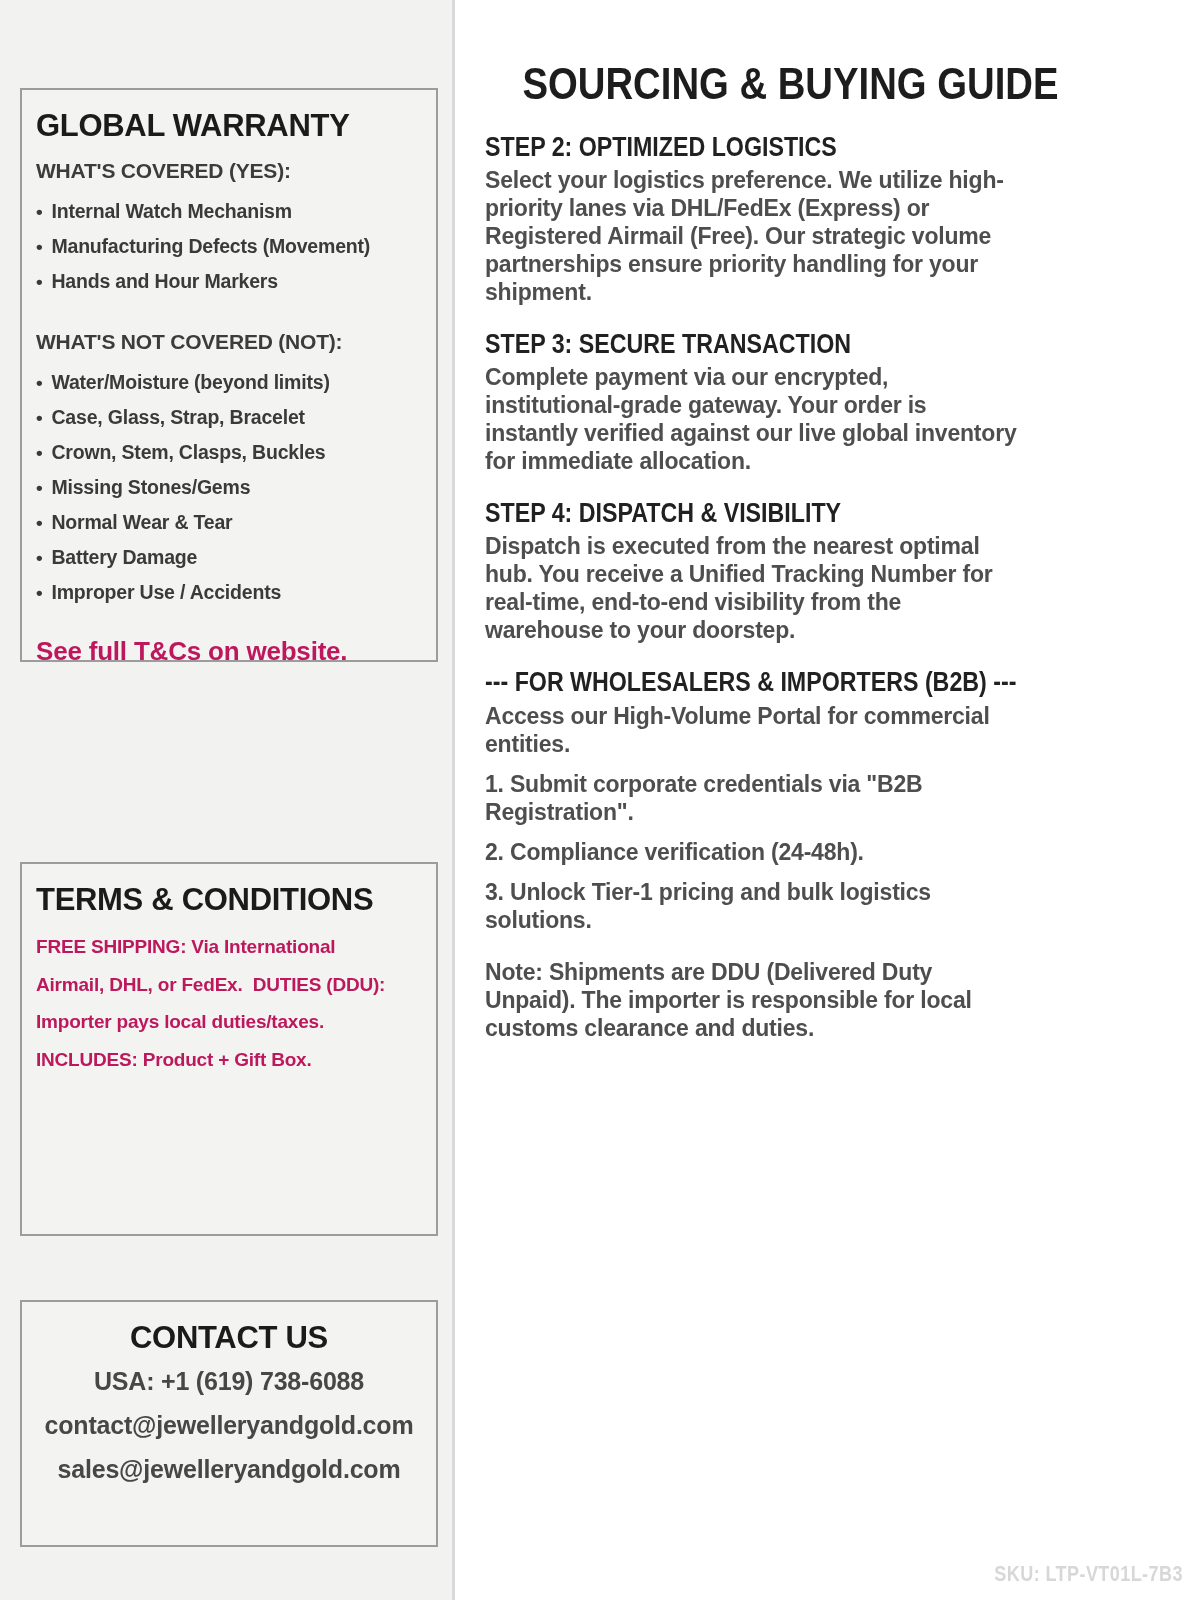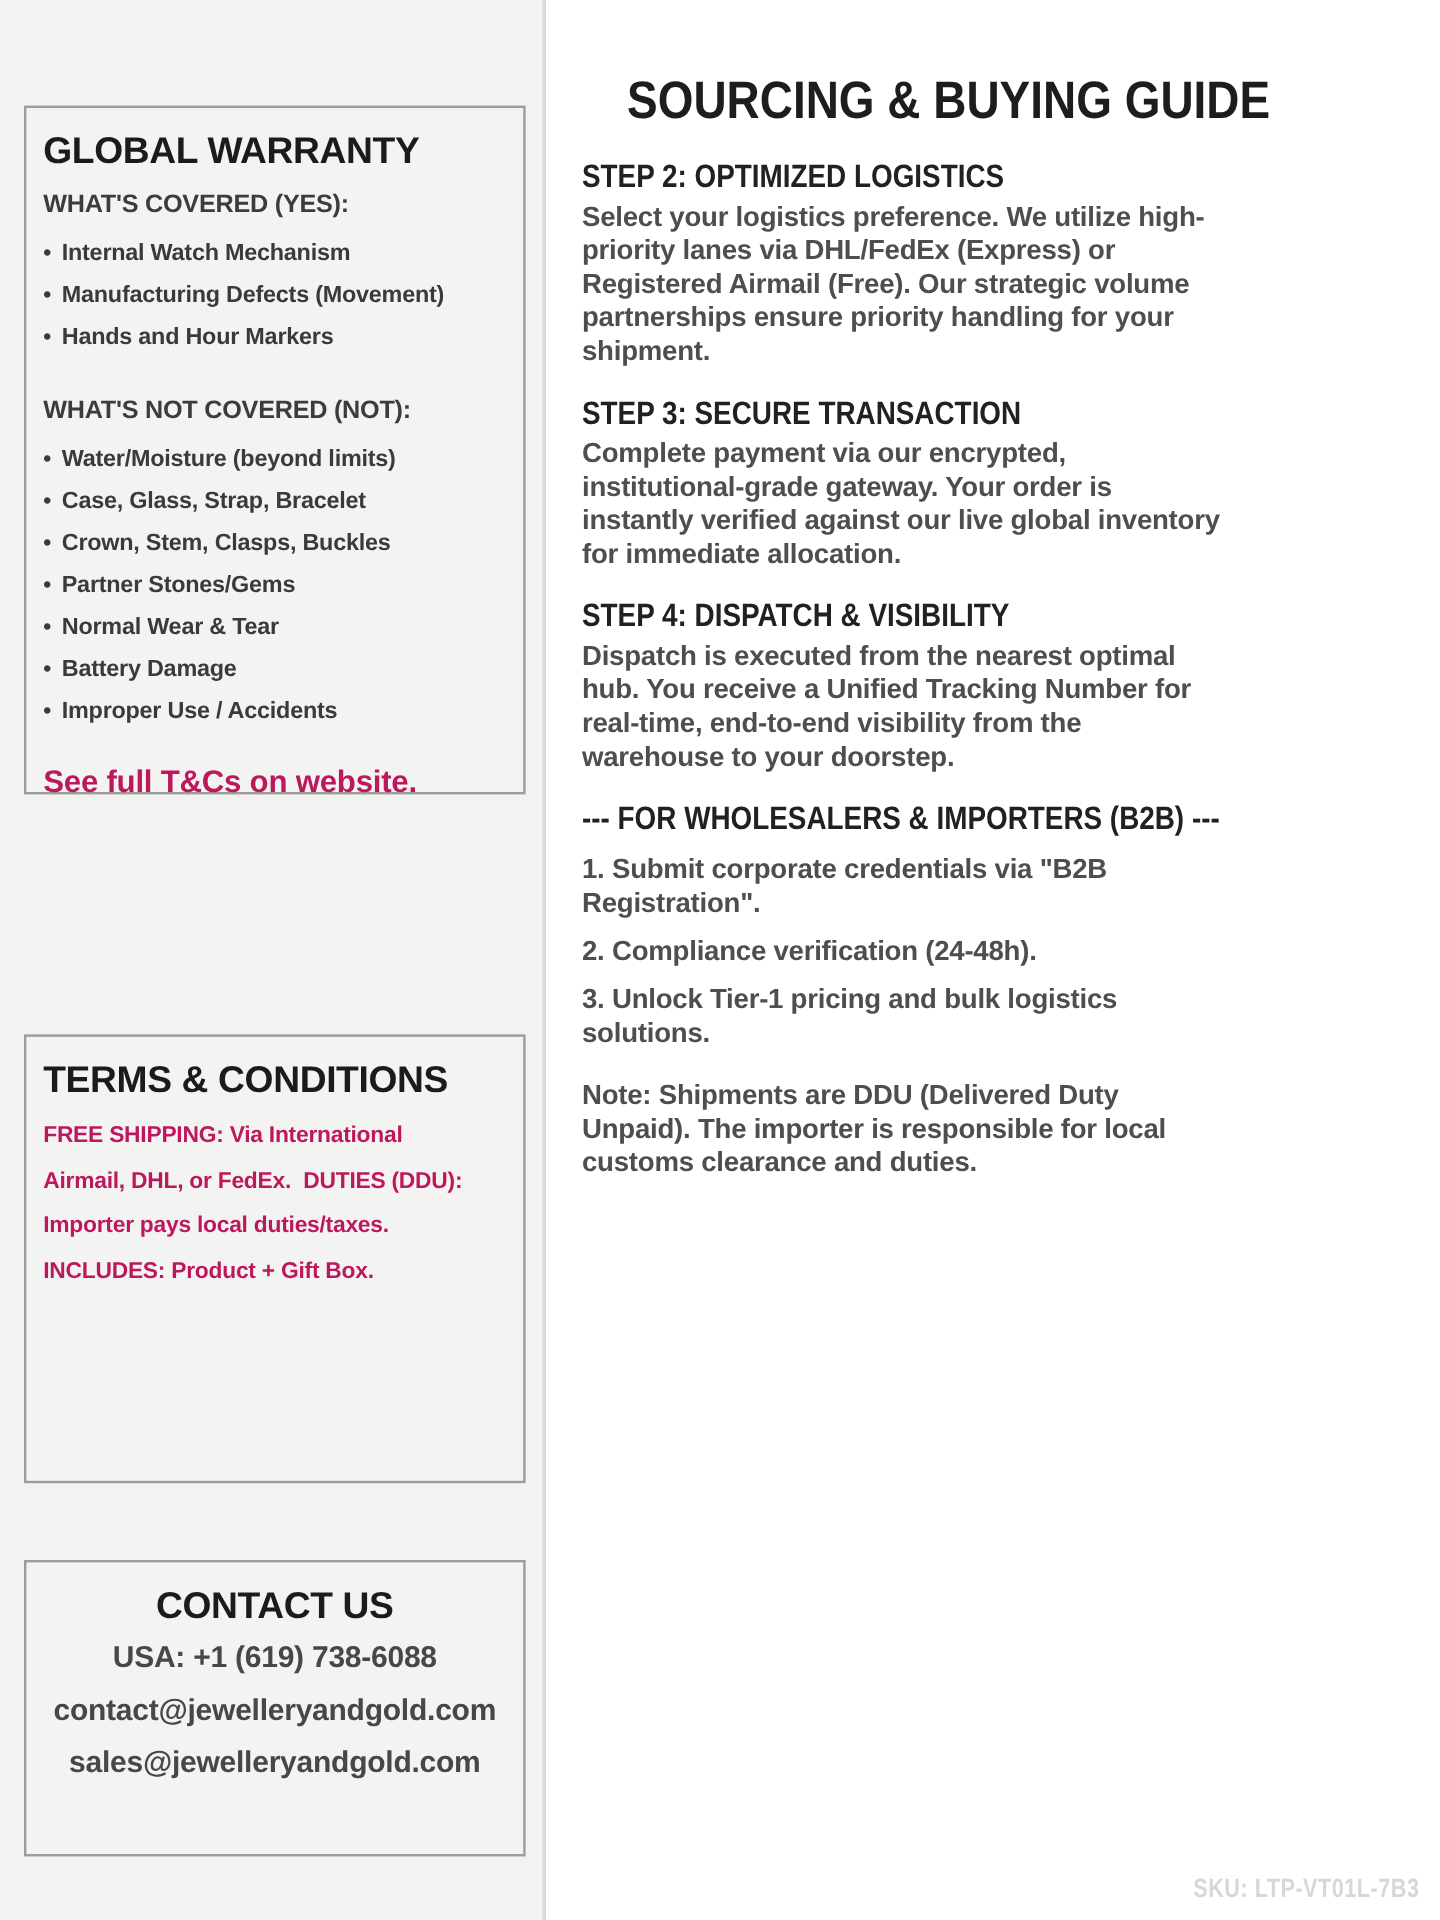--- a/index.html
+++ b/index.html
@@ -62,21 +62,21 @@
       <ul class="side-list">
         <li>Internal Watch Mechanism</li>
         <li>Manufacturing Defects (Movement)</li>
         <li>Hands and Hour Markers</li>
       </ul>
       <div class="side-subhead" style="margin-top:30px;">WHAT'S NOT COVERED (NOT):</div>
       <ul class="side-list">
         <li>Water/Moisture (beyond limits)</li>
         <li>Case, Glass, Strap, Bracelet</li>
         <li>Crown, Stem, Clasps, Buckles</li>
-        <li>Partner Stones/Gems</li>
+        <li>Missing Stones/Gems</li>
         <li>Normal Wear &amp; Tear</li>
         <li>Battery Damage</li>
         <li>Improper Use / Accidents</li>
       </ul>
       <div class="side-note">See full T&amp;Cs on website.</div>
     </div>
 
     <div class="side-box box-terms">
       <h2 class="side-title">TERMS &amp; CONDITIONS</h2>
       <p class="terms-body">FREE SHIPPING: Via International Airmail, DHL, or FedEx.  DUTIES (DDU): Importer pays local duties/taxes.  INCLUDES: Product + Gift Box.</p>
@@ -105,20 +105,21 @@
       <p class="step-body">Complete payment via our encrypted, institutional-grade gateway. Your order is instantly verified against our live global inventory for immediate allocation.</p>
     </div>
 
     <div class="step">
       <h3 class="step-heading">STEP 4: DISPATCH &amp; VISIBILITY</h3>
       <p class="step-body">Dispatch is executed from the nearest optimal hub. You receive a Unified Tracking Number for real-time, end-to-end visibility from the warehouse to your doorstep.</p>
     </div>
 
     <div class="step">
       <h3 class="step-heading">--- FOR WHOLESALERS &amp; IMPORTERS (B2B) ---</h3>
+      <p class="step-body b2b-intro">Access our High-Volume Portal for commercial entities.</p>
       <p class="step-body b2b-item">1. Submit corporate credentials via "B2B Registration".</p>
       <p class="step-body b2b-item">2. Compliance verification (24-48h).</p>
       <p class="step-body b2b-item">3. Unlock Tier-1 pricing and bulk logistics solutions.</p>
       <p class="step-body b2b-note">Note: Shipments are DDU (Delivered Duty Unpaid). The importer is responsible for local customs clearance and duties.</p>
     </div>
   </div>
 
   <div class="sku">SKU: LTP-VT01L-7B3</div>
 
 </div>

